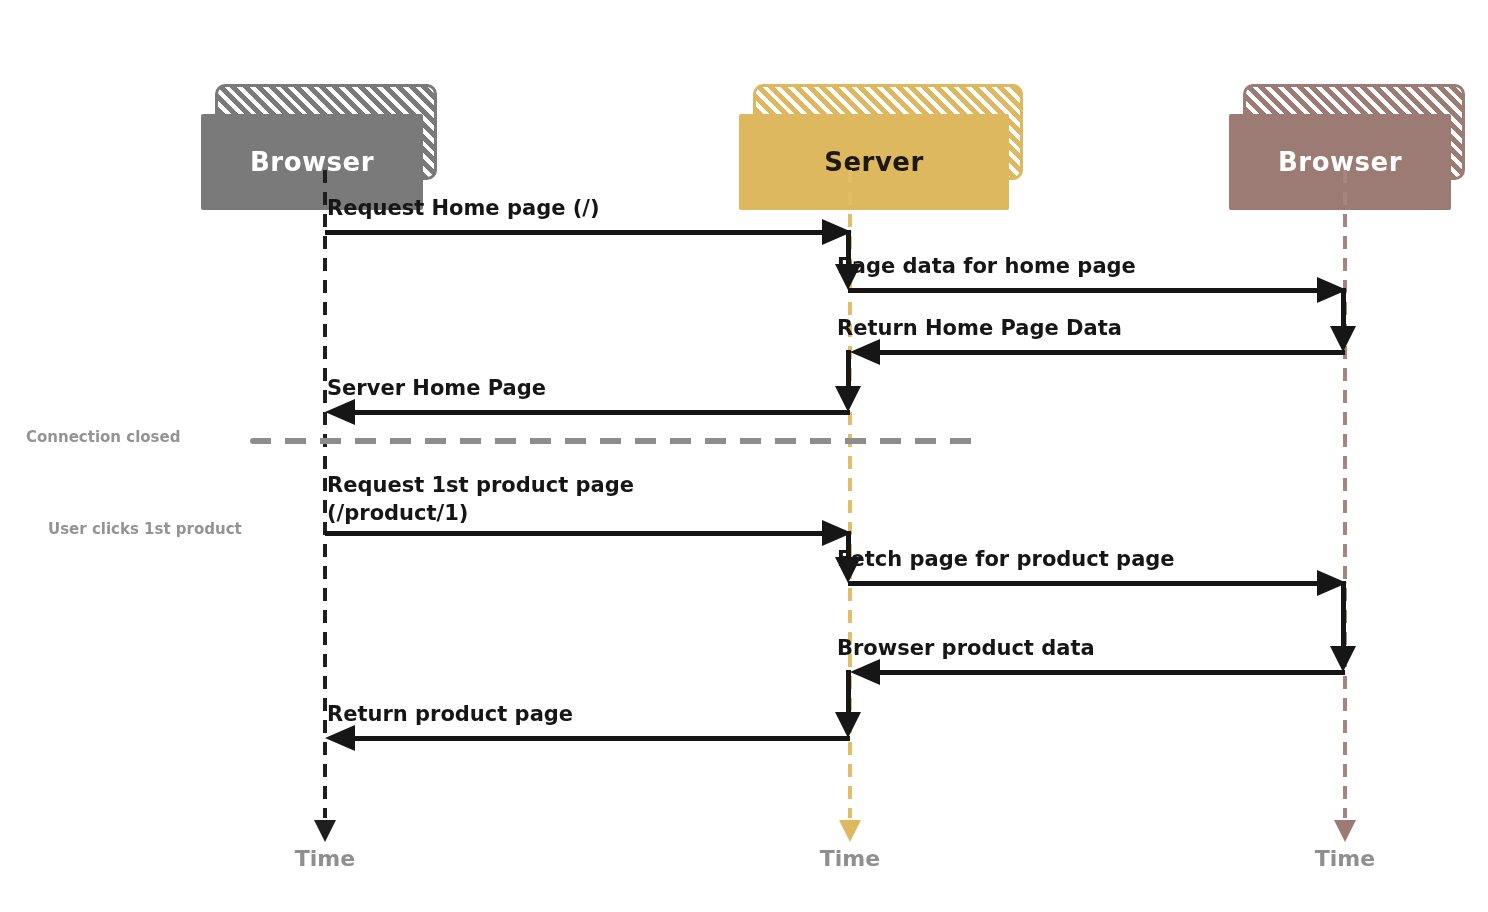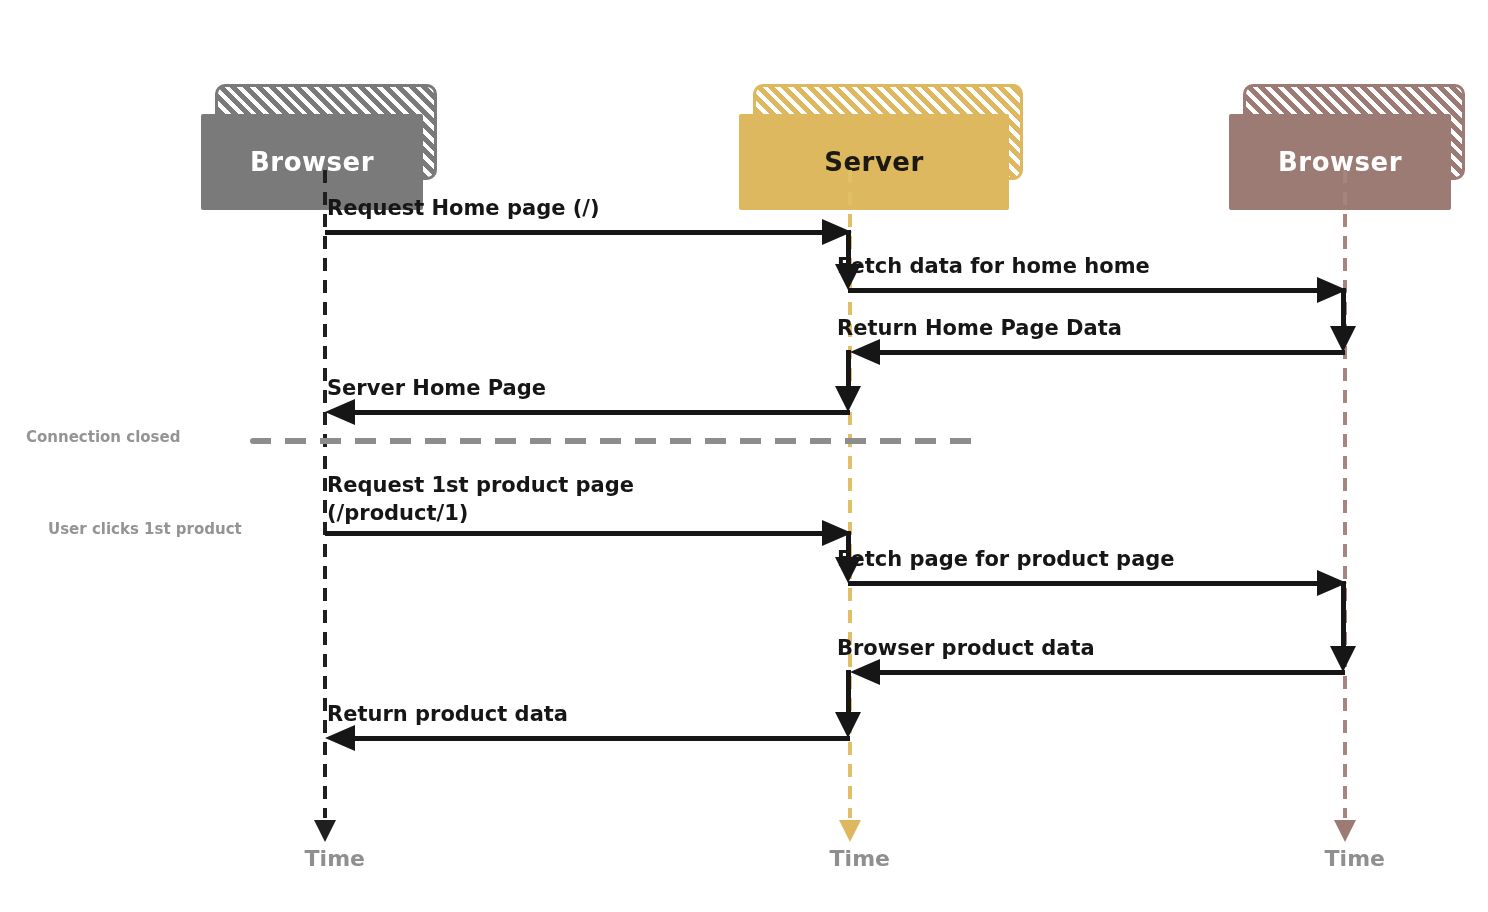--- a/index.html
+++ b/index.html
@@ -29,21 +29,21 @@
   .lifeline{
     position:absolute;top:170px;width:4px;height:648px;
     background:repeating-linear-gradient(180deg,var(--c) 0 13px,transparent 13px 22px);
   }
   .lifeline-head{
     position:absolute;top:820px;width:0;height:0;
     border-left:11px solid transparent;border-right:11px solid transparent;
     border-top:22px solid var(--c);
   }
   .time-label{
-    position:absolute;top:846px;width:80px;text-align:right;
+    position:absolute;top:846px;width:80px;text-align:center;
     font-size:22px;font-weight:bold;color:#8f8f8f;
   }
   
   .msg-line{position:absolute;height:5px;background:#161616;}
   .head-right{
     position:absolute;width:0;height:0;
     border-top:13px solid transparent;border-bottom:13px solid transparent;
     border-left:30px solid #161616;
   }
   .head-left{
@@ -107,21 +107,21 @@
   <div class="time-label" style="left:810px;">Time</div>
   <div class="time-label" style="left:1305px;">Time</div>
 
   <div class="msg-label" style="left:327px;top:194px;">Request Home page (/)</div>
   <div class="msg-line" style="left:325px;top:230px;width:501px;"></div>
   <div class="head-right" style="left:822px;top:219px;"></div>
 
   <div class="drop-line" style="left:846px;top:230px;height:38px;"></div>
   <div class="head-down" style="left:835px;top:264px;"></div>
 
-  <div class="msg-label" style="left:837px;top:252px;">Fetch data for home home</div>
+  <div class="msg-label" style="left:837px;top:252px;">Page data for home page</div>
   <div class="msg-line" style="left:848px;top:288px;width:473px;"></div>
   <div class="head-right" style="left:1317px;top:277px;"></div>
 
   <div class="drop-line" style="left:1341px;top:288px;height:40px;"></div>
   <div class="head-down" style="left:1330px;top:326px;"></div>
 
   <div class="msg-label" style="left:837px;top:314px;">Return Home Page Data</div>
   <div class="msg-line" style="left:874px;top:350px;width:471px;"></div>
   <div class="head-left" style="left:850px;top:339px;"></div>
 
@@ -151,17 +151,17 @@
   <div class="drop-line" style="left:1341px;top:581px;height:67px;"></div>
   <div class="head-down" style="left:1330px;top:646px;"></div>
 
   <div class="msg-label" style="left:837px;top:634px;">Browser product data</div>
   <div class="msg-line" style="left:874px;top:670px;width:471px;"></div>
   <div class="head-left" style="left:850px;top:659px;"></div>
 
   <div class="drop-line" style="left:846px;top:670px;height:44px;"></div>
   <div class="head-down" style="left:835px;top:712px;"></div>
 
-  <div class="msg-label" style="left:327px;top:700px;">Return product data</div>
+  <div class="msg-label" style="left:327px;top:700px;">Return product page</div>
   <div class="msg-line" style="left:349px;top:736px;width:501px;"></div>
   <div class="head-left" style="left:325px;top:725px;"></div>
 
 </div>
 
 </body></html>

